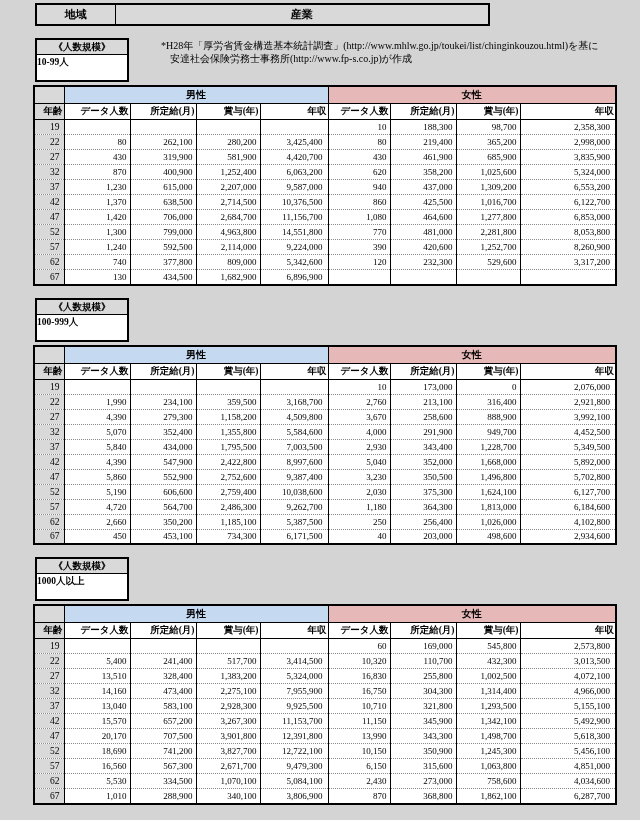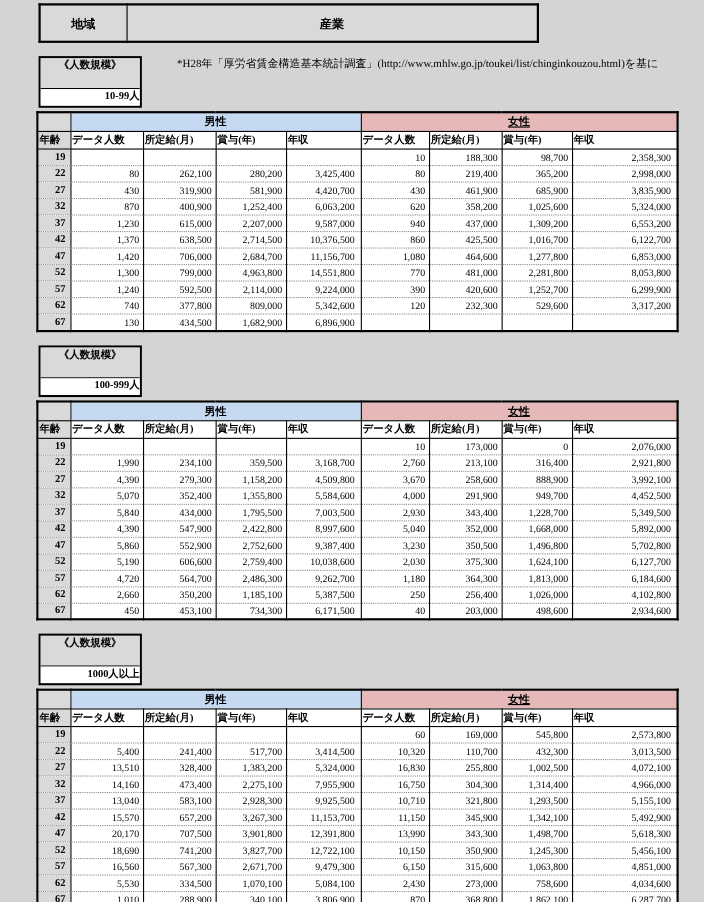--- a/index.html
+++ b/index.html
@@ -6,48 +6,48 @@
     --male-bg:#c5d9f1; --female-bg:#e6b9b8; --gray-bg:#d9d9d9; --page-bg:#d4d4d4;
   }
   *{box-sizing:border-box;}
   html,body{margin:0;padding:0;}
   body{background:#bfbfbf;font-family:"Liberation Serif","DejaVu Serif",serif;color:#000;}
   .sheet{width:640px;height:820px;background:var(--page-bg);position:relative;overflow:hidden;}
   table{border-collapse:collapse;table-layout:fixed;}
 
   
   .region-table{margin:3px 0 0 35px;border:2px solid #000;}
-  .region-table th,.region-table td{border:1.5px solid #000;height:34px;text-align:center;
+  .region-table th,.region-table td{border:1.5px solid #000;height:21px;text-align:center;
     font-size:11px;font-weight:bold;padding:0 4px;overflow:hidden;white-space:nowrap;}
   .region-table th{background:var(--gray-bg);}
   .region-table td{background:#fff;}
 
   
   .section-head{display:flex;align-items:flex-start;margin:12px 0 3px 35px;}
   .size-box{width:94px;border:2px solid #000;background:#fff;flex:none;}
   .size-title{background:var(--gray-bg);border-bottom:1px solid #000;text-align:center;
-    font-weight:bold;font-size:9.5px;height:28px;line-height:15px;white-space:nowrap;overflow:hidden;}
-  .size-value{background:#fff;text-align:right;font-weight:bold;font-size:9.5px;height:15px;line-height:15px;}
+    font-weight:bold;font-size:9.5px;height:15px;line-height:15px;white-space:nowrap;overflow:hidden;}
+  .size-value{background:#fff;text-align:left;font-weight:bold;font-size:9.5px;height:25px;line-height:15px;}
   .note{margin:1px 0 0 32px;font-size:10px;line-height:13px;white-space:nowrap;}
   .note-line2{margin-left:9px;}
 
   
   .data-table{margin-left:33px;background:#fff;border:2px solid #000;}
   .data-table th,.data-table td{border-left:1px solid #000;border-right:1px solid #000;
     overflow:hidden;white-space:nowrap;}
   .gender-row th{height:15px;font-size:10px;font-weight:bold;text-align:center;border-bottom:1px solid #000;}
   .corner{background:var(--gray-bg);}
   th.male{background:var(--male-bg);}
-  th.female{background:var(--female-bg);text-decoration:underline;}
-  .cols-row th{height:16px;font-size:9.5px;font-weight:bold;background:#fff;text-align:left;
+  th.female{background:var(--female-bg);}
+  .cols-row th{height:16px;font-size:9.5px;font-weight:bold;background:#fff;text-align:right;
     border-bottom:1.5px solid #000;}
   .cols-row th.age-h{background:var(--gray-bg);}
   tbody td{height:15px;font-size:9px;text-align:right;padding:0 3px 0 0;background:#fff;
     border-bottom:1px dotted #8a8a8a;}
-  tbody td.age{background:var(--gray-bg);font-weight:bold;font-size:9.5px;padding-right:4px;}
+  tbody td.age{background:var(--gray-bg);font-weight:normal;font-size:9.5px;padding-right:4px;}
   tbody td.income{padding-right:5px;}
   tbody tr:last-child td{border-bottom:none;}
 </style>
 </head>
 <body>
 
 <div class="sheet">
 
   <table class="region-table">
     <colgroup>
@@ -64,20 +64,21 @@
 
   <div id="sections">
   <div class="section">
     <div class="section-head">
       <div class="size-box">
         <div class="size-title">《人数規模》</div>
         <div class="size-value">10-99人</div>
       </div>
       <div class="note">
         <div class="note-line1">*H28年「厚労省賃金構造基本統計調査」(http://www.mhlw.go.jp/toukei/list/chinginkouzou.html)を基に</div>
+        <div class="note-line2">安達社会保険労務士事務所(http://www.fp-s.co.jp)が作成</div>
       </div>
     </div>
     <table class="data-table">
       <colgroup>
         <col style="width:30px">
             <col style="width:66px">
             <col style="width:66px">
             <col style="width:64px">
             <col style="width:68px">
         <col style="width:62px">
@@ -194,21 +195,21 @@
             </tr>
             <tr>
               <td class="age">57</td>
               <td class="num">1,240</td>
               <td class="num">592,500</td>
               <td class="num">2,114,000</td>
               <td class="num income">9,224,000</td>
               <td class="num">390</td>
               <td class="num">420,600</td>
               <td class="num">1,252,700</td>
-              <td class="num income">6,299,900</td>
+              <td class="num income">8,260,900</td>
             </tr>
             <tr>
               <td class="age">62</td>
               <td class="num">740</td>
               <td class="num">377,800</td>
               <td class="num">809,000</td>
               <td class="num income">5,342,600</td>
               <td class="num">120</td>
               <td class="num">232,300</td>
               <td class="num">529,600</td>

